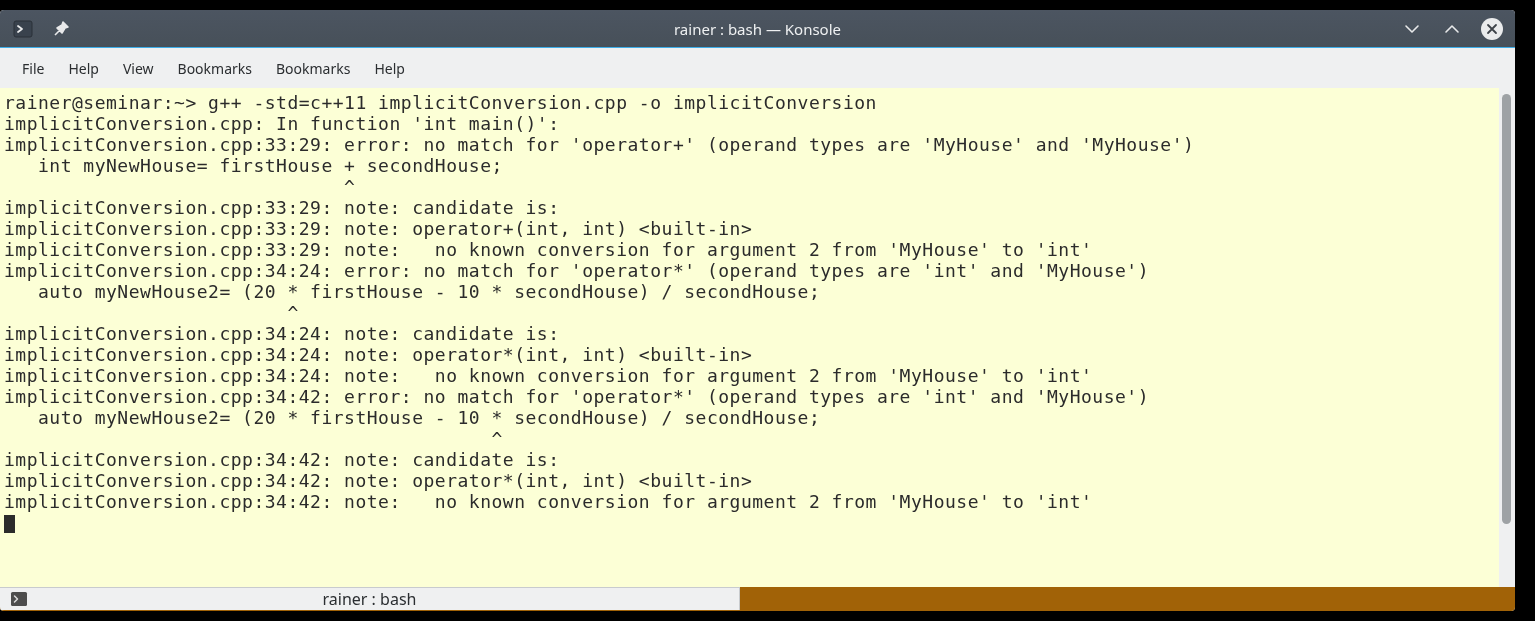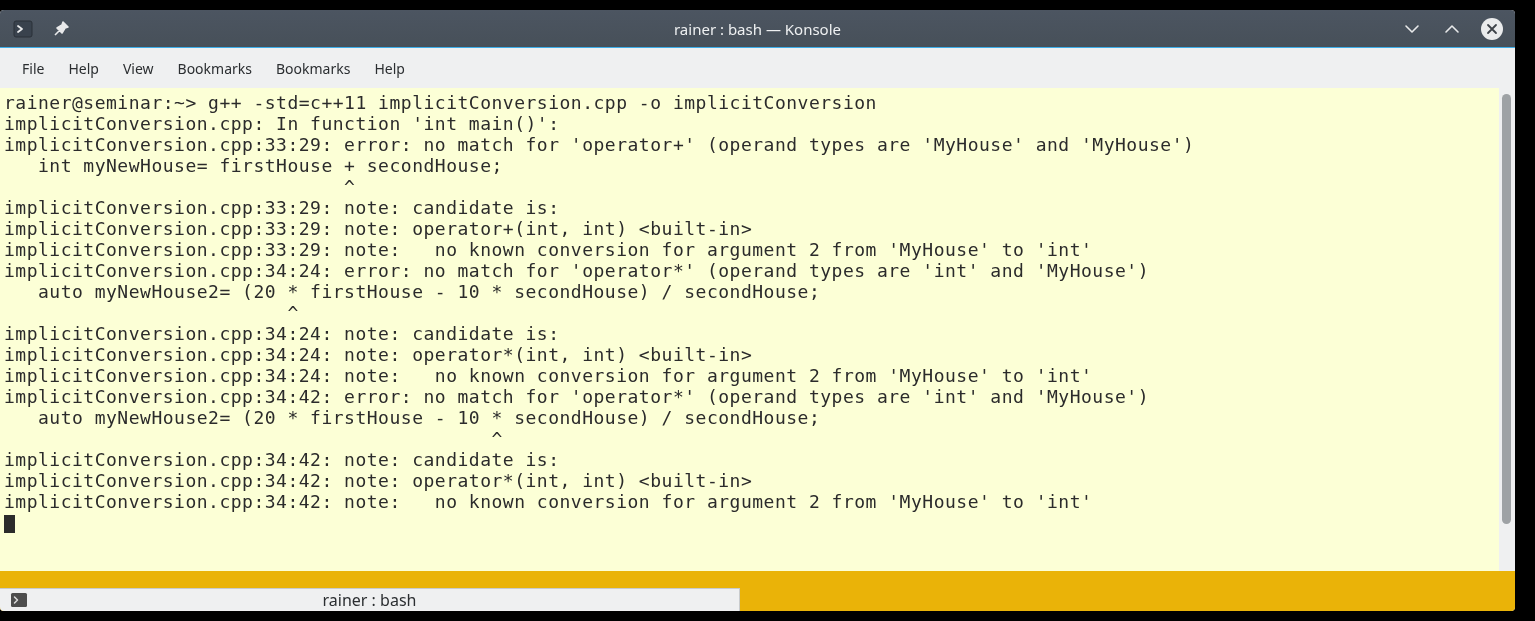--- a/index.html
+++ b/index.html
@@ -120,24 +120,24 @@
     position: absolute;
     left: 3px;
     top: 6px;
     width: 9px;
     height: 430px;
     background: #9ea2a5;
     border-radius: 5px;
   }
 
   .tabbar {
-    height: 40px;
-    background: #eab308;
-    display: flex;
-    align-items: flex-end;
+    height: 24px;
+    background: #a16207;
+    display: flex;
+    align-items: flex-start;
   }
   .tab {
     width: 740px;
     background: #eff0f1;
     display: flex;
     align-items: center;
     justify-content: center;
     gap: 14px;
     font-size: 16px;
     color: #2b2e31;

